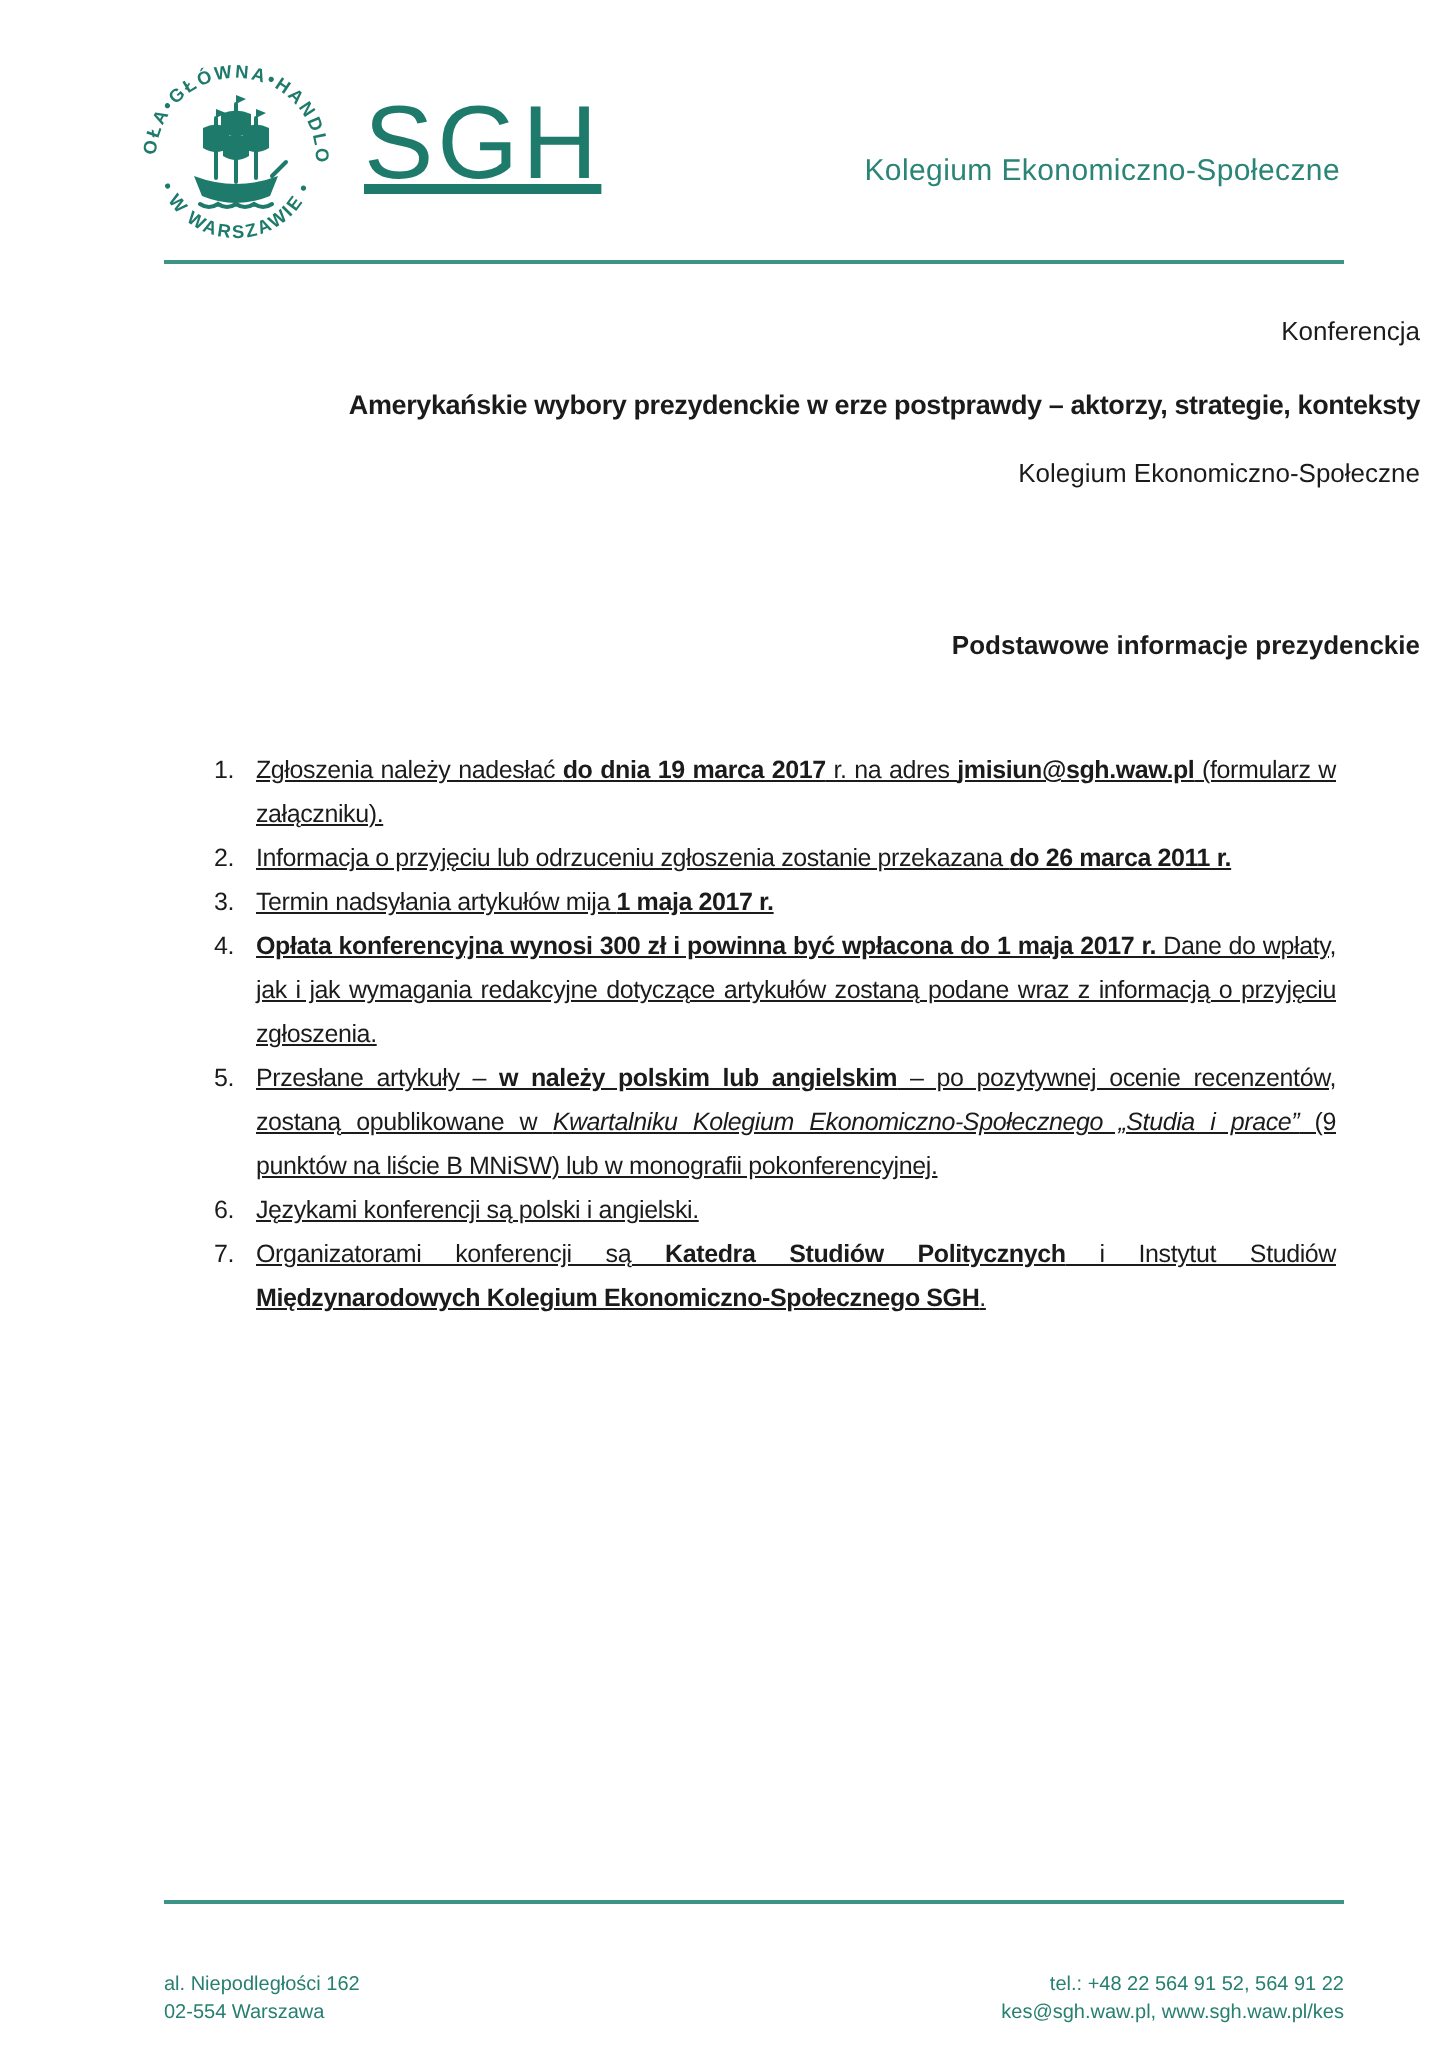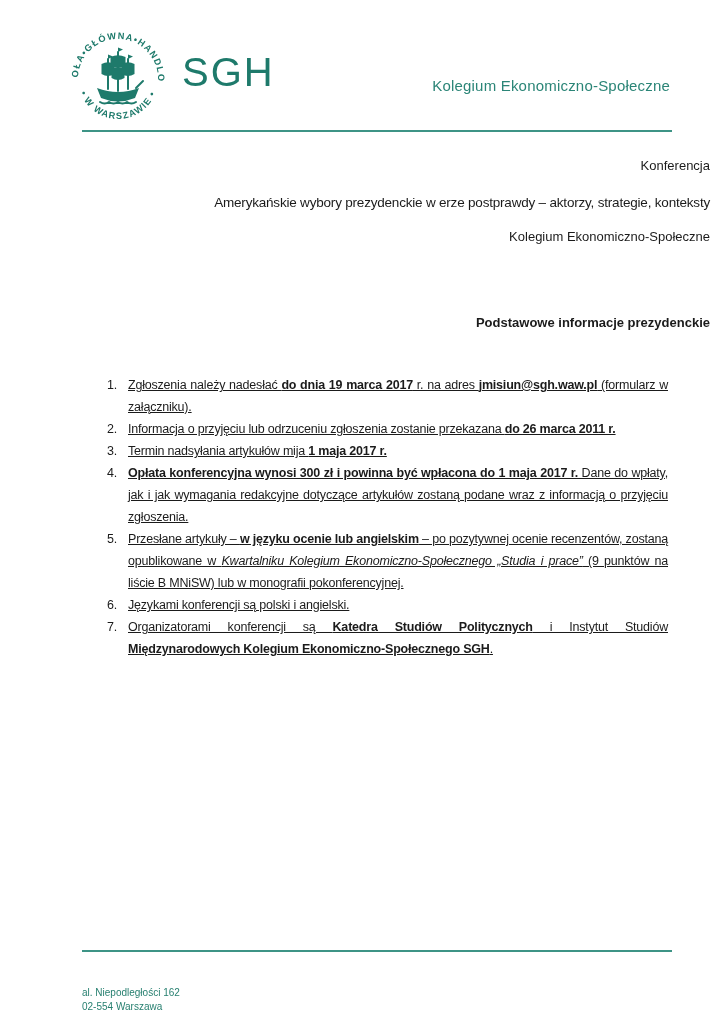--- a/index.html
+++ b/index.html
@@ -19,35 +19,35 @@
     color:var(--text-color);
     overflow:hidden;
   }
   
   .seal{position:absolute;left:70px;top:31px;width:96px;height:96px;}
   .seal text{fill:var(--brand-teal);font-family:"Liberation Sans",sans-serif;font-weight:600;}
   .seal .ship-stroke{stroke:var(--brand-teal);stroke-width:2;fill:none;stroke-linecap:round;}
   .seal .ship-fill{fill:var(--brand-teal);}
   .logotype{
     position:absolute;left:182px;top:46px;
-    font-size:40px;line-height:52px;letter-spacing:2px;
-    color:var(--brand-teal);font-weight:500;
+    font-size:52px;line-height:52px;letter-spacing:2px;
+    color:var(--brand-teal);font-weight:500;text-decoration:underline;
   }
   .unit-label{
     position:absolute;right:55px;top:77px;
     font-size:15px;color:#2B8577;letter-spacing:.2px;
   }
   .header-rule{
     position:absolute;left:82px;right:53px;top:130px;height:2px;
     background:var(--rule-teal);
   }
   
   .centerline{position:absolute;left:40px;right:15px;text-align:right;font-size:13px;}
   .kicker{top:158px;}
-  .conf-title{top:195px;font-weight:400;white-space:nowrap;letter-spacing:-.2px;font-size:13.5px;}
+  .conf-title{top:195px;font-weight:700;white-space:nowrap;letter-spacing:-.2px;font-size:13.5px;}
   .sub1{top:229px;}
   .sub2{top:258px;}
   .section-heading{top:315px;font-weight:700;}
   
   .info-list{
     position:absolute;left:107px;right:57px;top:374px;
     font-size:12.5px;line-height:22px;letter-spacing:-.2px;
   }
   .li{display:flex;align-items:flex-start;}
   .li .num{width:21px;flex:0 0 21px;}
@@ -130,31 +130,35 @@
       <div class="li">
         <span class="num">3.</span>
         <span class="txt"><span>Termin nadsyłania artykułów mija </span><span class="b">1 maja 2017 r.</span></span>
       </div>
       <div class="li">
         <span class="num">4.</span>
         <span class="txt"><span class="b">Opłata konferencyjna wynosi 300 zł i powinna być wpłacona do 1 maja 2017 r.</span><span> Dane do wpłaty, jak i jak wymagania redakcyjne dotyczące artykułów zostaną podane wraz z informacją o przyjęciu zgłoszenia.</span></span>
       </div>
       <div class="li">
         <span class="num">5.</span>
-        <span class="txt"><span>Przesłane artykuły – </span><span class="b">w języku ocenie lub angielskim</span><span> – po pozytywnej ocenie recenzentów, zostaną opublikowane w </span><span class="i">Kwartalniku Kolegium Ekonomiczno-Społecznego „Studia i prace”</span><span> (9 punktów na liście B MNiSW) lub w monografii pokonferencyjnej.</span></span>
+        <span class="txt"><span>Przesłane artykuły – </span><span class="b">w należy polskim lub angielskim</span><span> – po pozytywnej ocenie recenzentów, zostaną opublikowane w </span><span class="i">Kwartalniku Kolegium Ekonomiczno-Społecznego „Studia i prace”</span><span> (9 punktów na liście B MNiSW) lub w monografii pokonferencyjnej.</span></span>
       </div>
       <div class="li">
         <span class="num">6.</span>
         <span class="txt"><span>Językami konferencji są polski i angielski.</span></span>
       </div>
       <div class="li">
         <span class="num">7.</span>
         <span class="txt"><span>Organizatorami konferencji są </span><span class="b">Katedra Studiów Politycznych</span><span> i Instytut Studiów </span><span class="b">Międzynarodowych Kolegium Ekonomiczno-Społecznego SGH</span><span>.</span></span>
       </div>
     </div>
 
   <div class="footer-rule"></div>
   <div class="footer-col footer-left">
     <div>al. Niepodległości 162</div>
     <div>02-554 Warszawa</div>
   </div>
+  <div class="footer-col footer-right">
+    <div>tel.: +48 22 564 91 52, 564 91 22</div>
+    <div>kes@sgh.waw.pl, www.sgh.waw.pl/kes</div>
+  </div>
 
 </div>
 
 </body></html>

